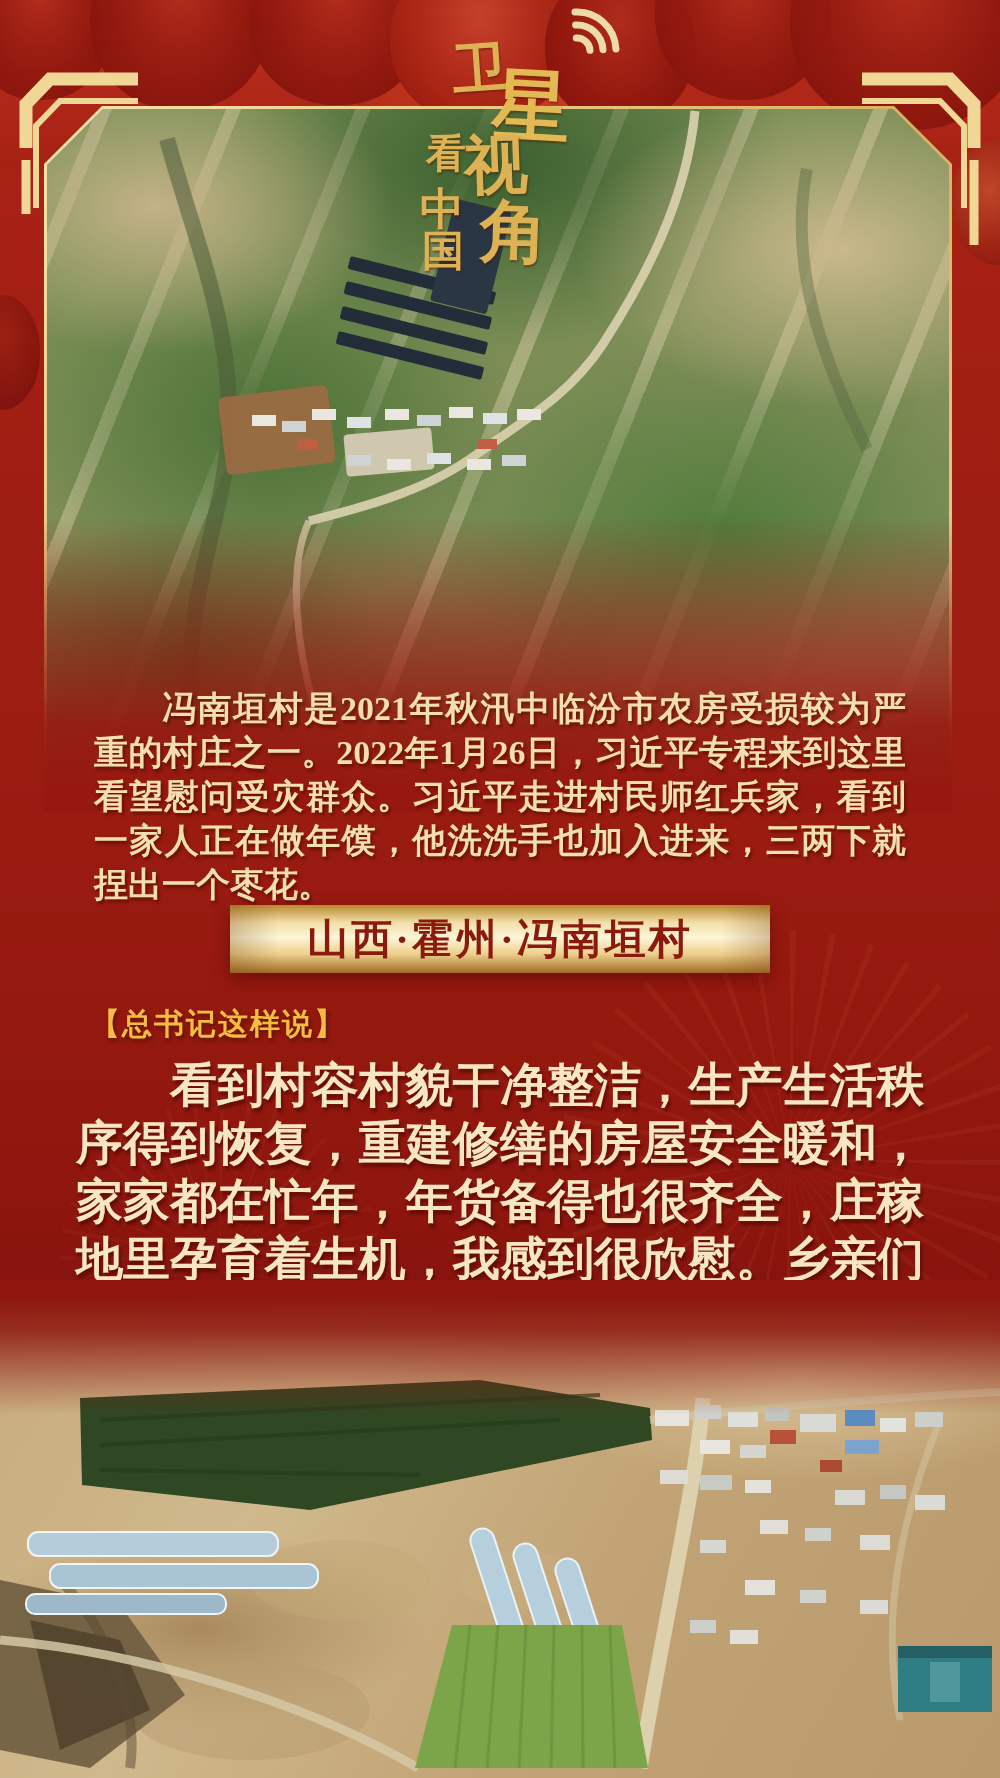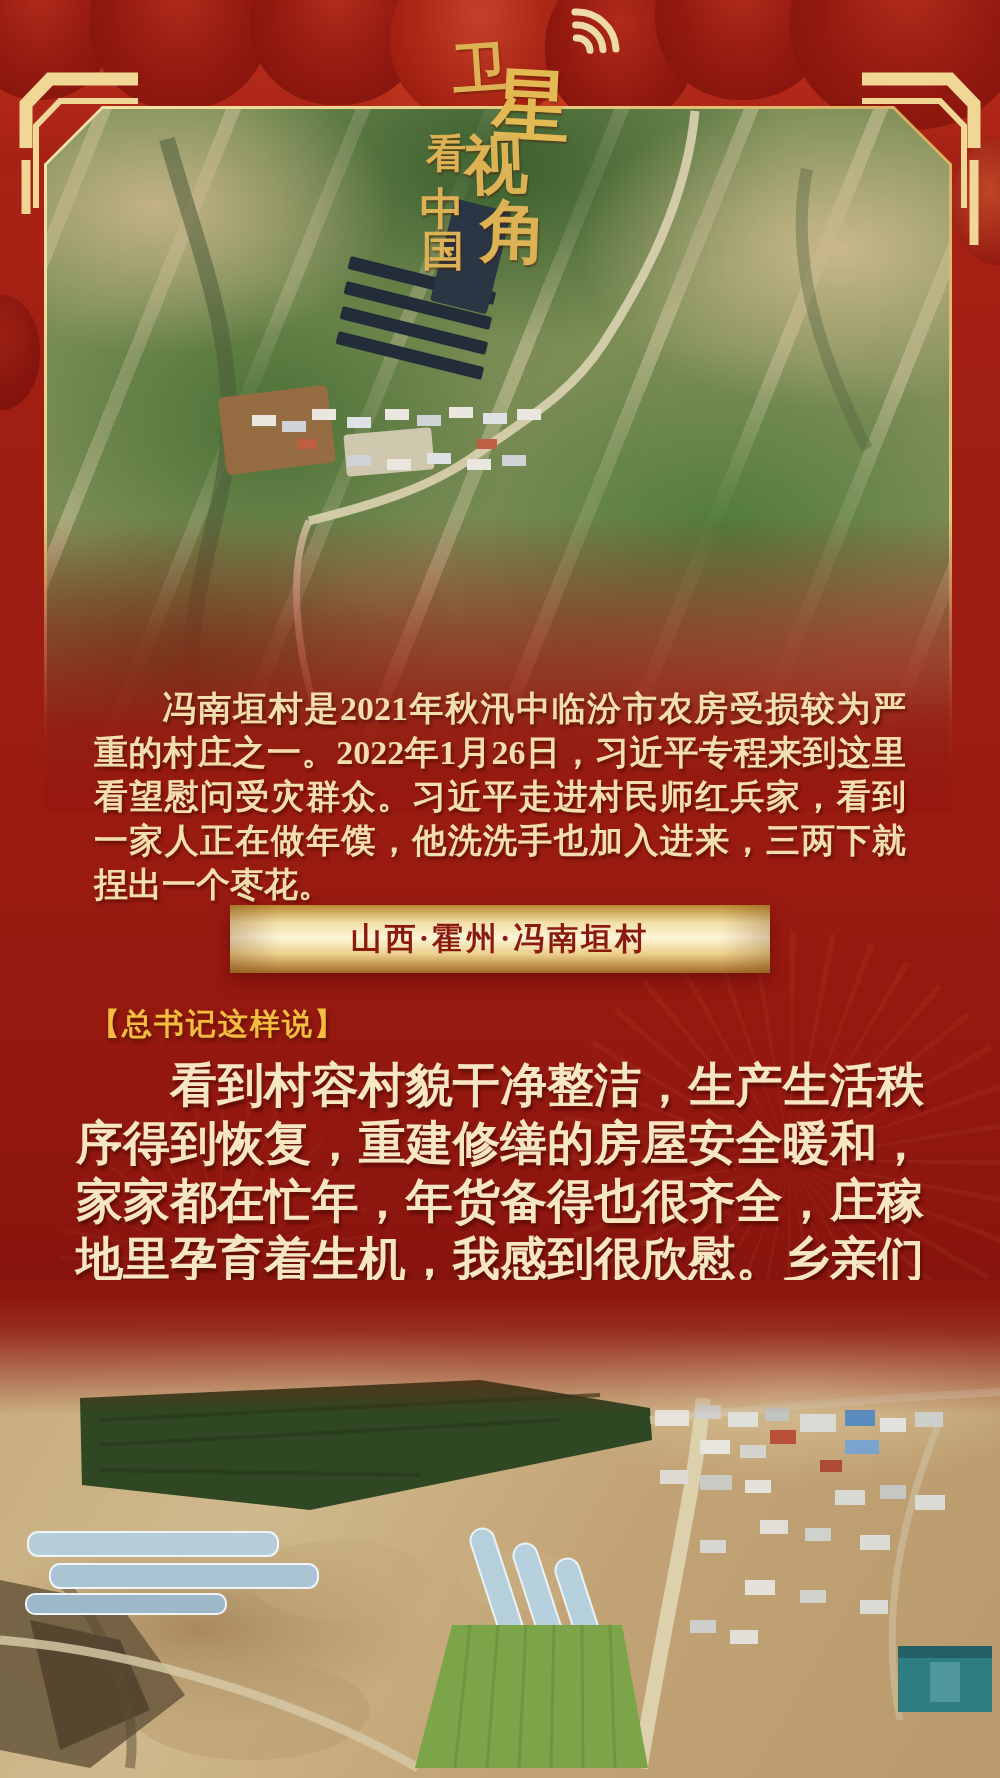--- a/index.html
+++ b/index.html
@@ -54,21 +54,21 @@
   .intro{position:absolute;left:94px;top:687px;width:812px;margin:0;
     font-size:34px;line-height:44px;text-align:justify;text-indent:2em;
     color:#f3dfae;text-shadow:2px 3px 3px rgba(70,10,0,.55);font-weight:600;}
   
   .ribbon{position:absolute;left:230px;top:905px;width:540px;height:68px;
     background:linear-gradient(180deg,#b9892f 0%,#f2dfa9 26%,#fdf5d8 48%,#ecd08c 72%,#a36a25 100%);
     box-shadow:0 7px 16px rgba(60,0,0,.4);}
   .ribbon::before{content:"";position:absolute;inset:0;
     background:linear-gradient(90deg,rgba(120,70,20,.30) 0%,rgba(120,70,20,0) 9%,rgba(120,70,20,0) 91%,rgba(120,70,20,.30) 100%);}
   .ribbon span{position:absolute;inset:0;display:flex;align-items:center;justify-content:center;
-    font-size:31px;font-weight:700;color:#8b1a0e;letter-spacing:3px;}
+    font-size:41px;font-weight:700;color:#8b1a0e;letter-spacing:3px;}
   
   .q-header{position:absolute;left:90px;top:1004px;font-size:30px;font-weight:700;
     color:#f4bd42;letter-spacing:2px;text-shadow:1px 2px 0 rgba(110,30,0,.6),2px 3px 4px rgba(60,0,0,.5);
     font-family:"Liberation Sans","DejaVu Sans",sans-serif;}
   .quote{position:absolute;left:76px;top:1056px;width:848px;margin:0;
     font-size:47px;line-height:58px;font-weight:700;text-align:justify;text-indent:2em;
     color:#f6e7c2;text-shadow:2px 4px 3px rgba(70,8,0,.6);}
   .spark{position:absolute;border-radius:50%;pointer-events:none;
     background:repeating-conic-gradient(rgba(250,190,110,.10) 0 1.5deg,rgba(0,0,0,0) 1.5deg 10deg);}
   

